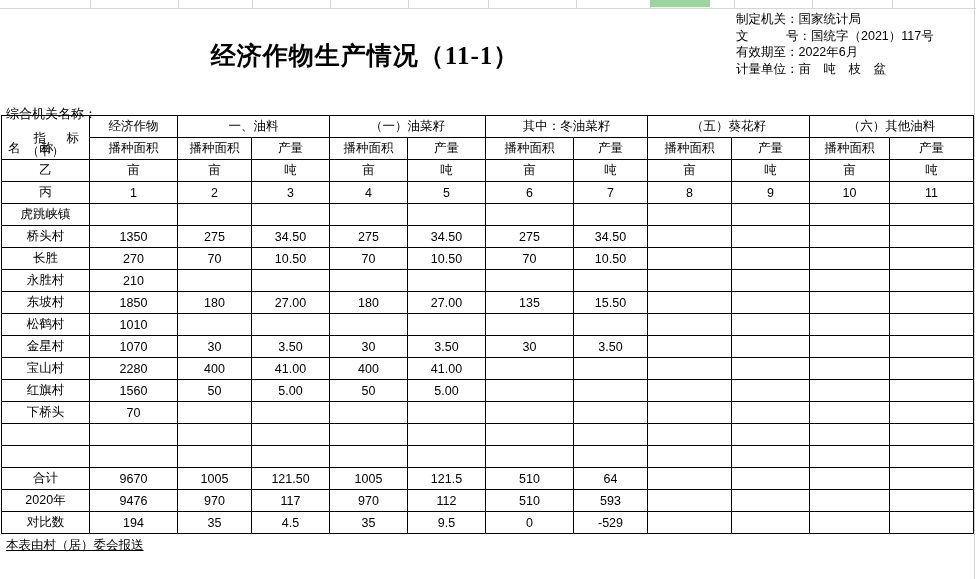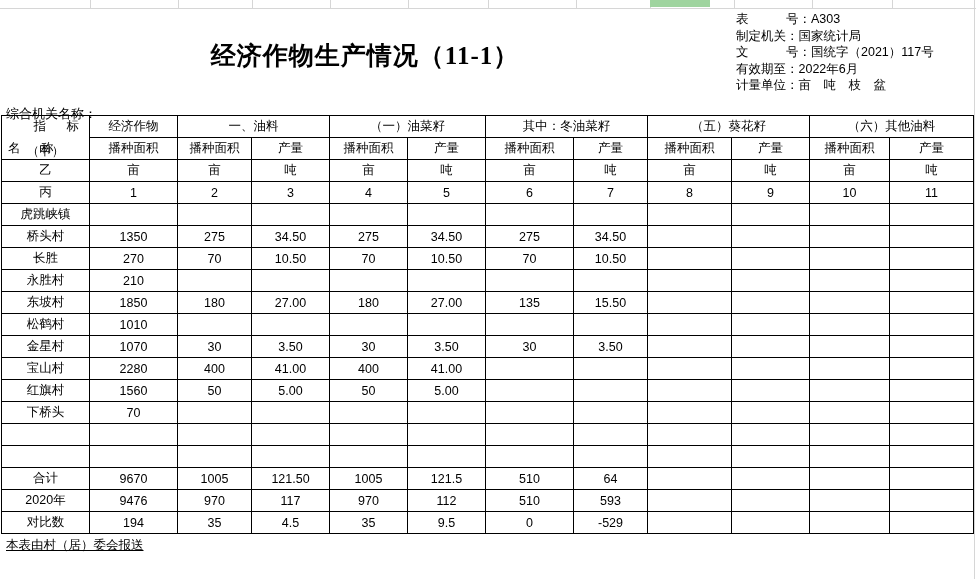--- a/index.html
+++ b/index.html
@@ -87,21 +87,21 @@
     overflow: hidden;
     white-space: nowrap;
   }
   td.idx-cell {
     position: relative;
     height: 44px;
     font-size: 12.5px;
   }
   .idx-top {
     position: absolute;
-    top: 2px;
+    top: 14px;
     right: 6px;
     letter-spacing: 4px;
     margin-left: 25px;
   }
   .idx-bottom {
     position: absolute;
     bottom: 2px;
     left: 6px;
     letter-spacing: 4px;
   }
@@ -145,21 +145,20 @@
   <div class="seg" style="left:812px;"></div>
   <div class="seg" style="left:892px;"></div>
   <div class="green"></div>
 </div>
 
 <div class="sheet">
 
   <div class="header-area">
     <div class="doc-title">经济作物生产情况（11-1）</div>
     <div class="meta">
-      <div><span>表　　　号：</span><span>A303</span></div>
       <div><span>制定机关：</span><span>国家统计局</span></div>
       <div><span>文　　　号：</span><span>国统字（2021）117号</span></div>
       <div><span>有效期至：</span><span>2022年6月</span></div>
       <div><span>计量单位：</span><span>亩　吨　枝　盆</span></div>
     </div>
     <div class="org-line">综合机关名称：</div>
   </div>
 
   <table class="main">
     <colgroup>

